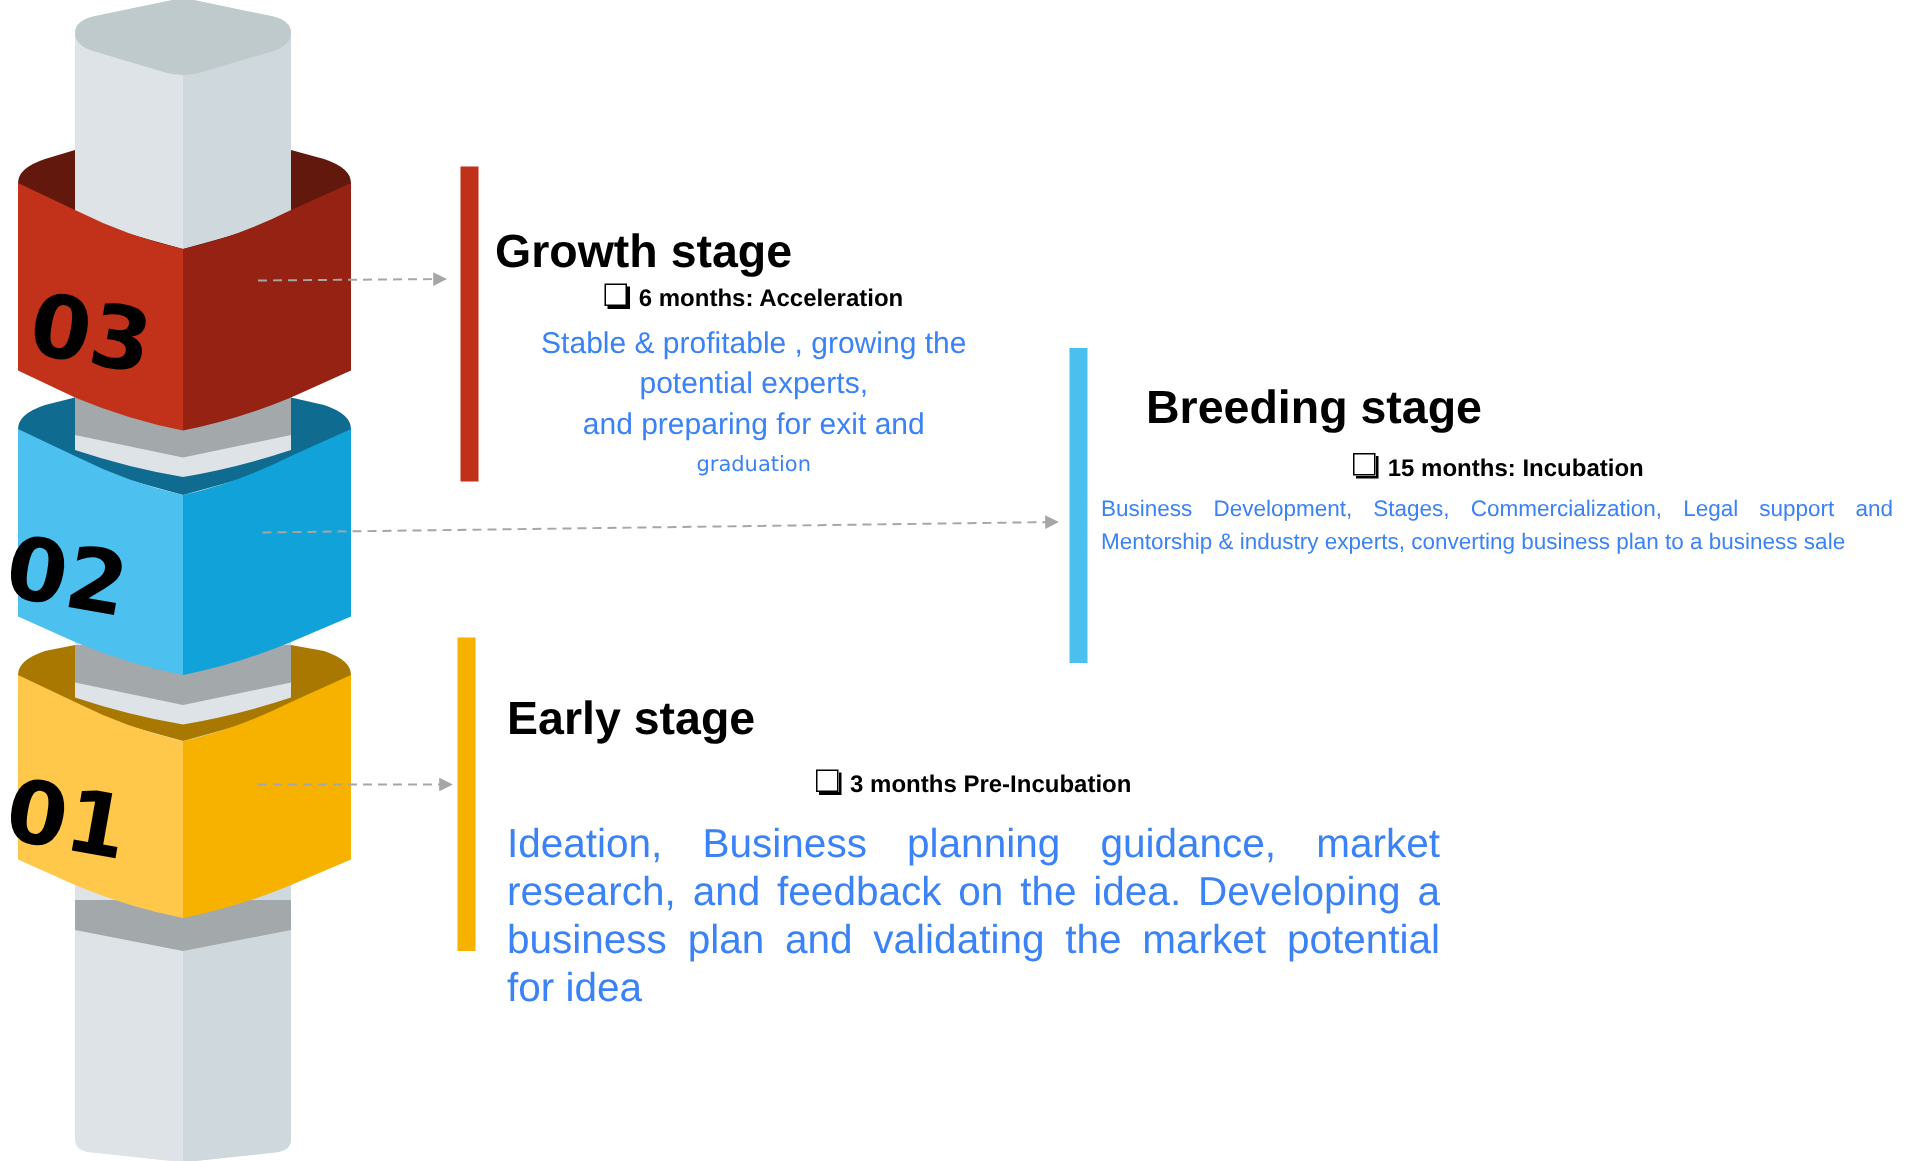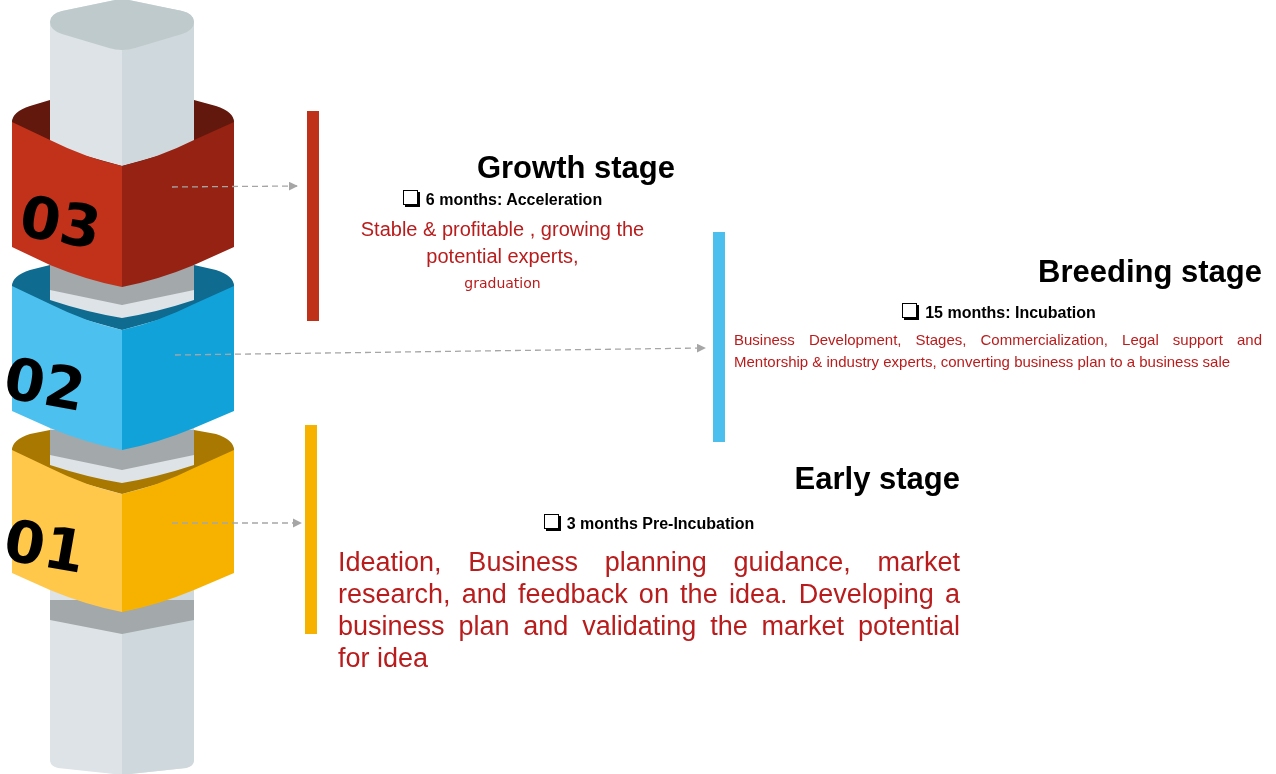--- a/index.html
+++ b/index.html
@@ -1,23 +1,23 @@
 <!DOCTYPE html>
 <html><head>
 <meta charset="utf-8">
 <style>
   html,body{margin:0;padding:0;background:#ffffff;}
   body{width:1276px;height:774px;position:relative;overflow:hidden;font-family:"Liberation Sans",sans-serif;}
   #pillar{position:absolute;left:0;top:0;width:250px;height:774px;}
   .bar{position:absolute;width:12px;}
   .stage-block{position:absolute;color:#000;}
-  .title{font-weight:bold;font-size:31px;line-height:36px;text-align:right;}
+  .title{font-weight:bold;font-size:31px;line-height:36px;text-align:left;}
   .sub{font-weight:bold;font-size:16px;line-height:28px;text-align:center;white-space:nowrap;}
   .sub .chk{display:inline-block;width:13px;height:13px;border:1.5px solid #000;box-shadow:2px 2px 0 #000;margin-right:8px;vertical-align:0px;}
-  .desc{color:#b91c1c;font-size:20px;}
+  .desc{color:#3b82f6;font-size:20px;}
   #arrows{position:absolute;left:0;top:0;width:1276px;height:774px;pointer-events:none;}
 </style>
 </head>
 <body>
 
 <svg id="pillar" viewBox="0 0 250 774">
 
   <g>
     <path d="M50,22 Q50,14 62,11 L115,0 Q122,-1 129,0 L182,11 Q194,14 194,22 L194,760 Q194,766 186,768 L130,774 Q122,775 114,774 L58,768 Q50,766 50,760 Z" fill="#dde3e6"></path>
     <path d="M122,0 L182,11 Q194,14 194,22 L194,760 Q194,766 186,768 L130,774 L122,774 Z" fill="#cfd8dc"></path>
@@ -68,20 +68,21 @@
 <div class="bar" style="left:305px;top:425px;height:209px;background:#f7b200;"></div>
 
 <div class="stage-block" style="left:330px;top:150px;width:345px;">
   <div class="title">Growth stage</div>
   <div class="sub">
     <span class="chk"></span><span>6 months: Acceleration</span>
   </div>
   <div class="desc" style="text-align:center;line-height:27px;margin-top:2px;">
     <div>Stable &amp; profitable , growing the</div>
     <div>potential experts,</div>
+    <div>and preparing for exit and</div>
     <div style="font-family:'DejaVu Sans',sans-serif;font-size:14px;">graduation</div>
   </div>
 </div>
 
 <div class="stage-block" style="left:734px;top:254px;width:528px;">
   <div class="title" style="padding-left:30px;">Breeding stage</div>
   <div class="sub" style="margin-top:9px;padding-left:2px;">
     <span class="chk"></span><span>15 months: Incubation</span>
   </div>
   <div class="desc" style="text-align:justify;font-size:15px;line-height:22px;margin-top:2px;">Business Development, Stages, Commercialization, Legal support and Mentorship &amp; industry experts, converting  business plan to a business sale</div>

